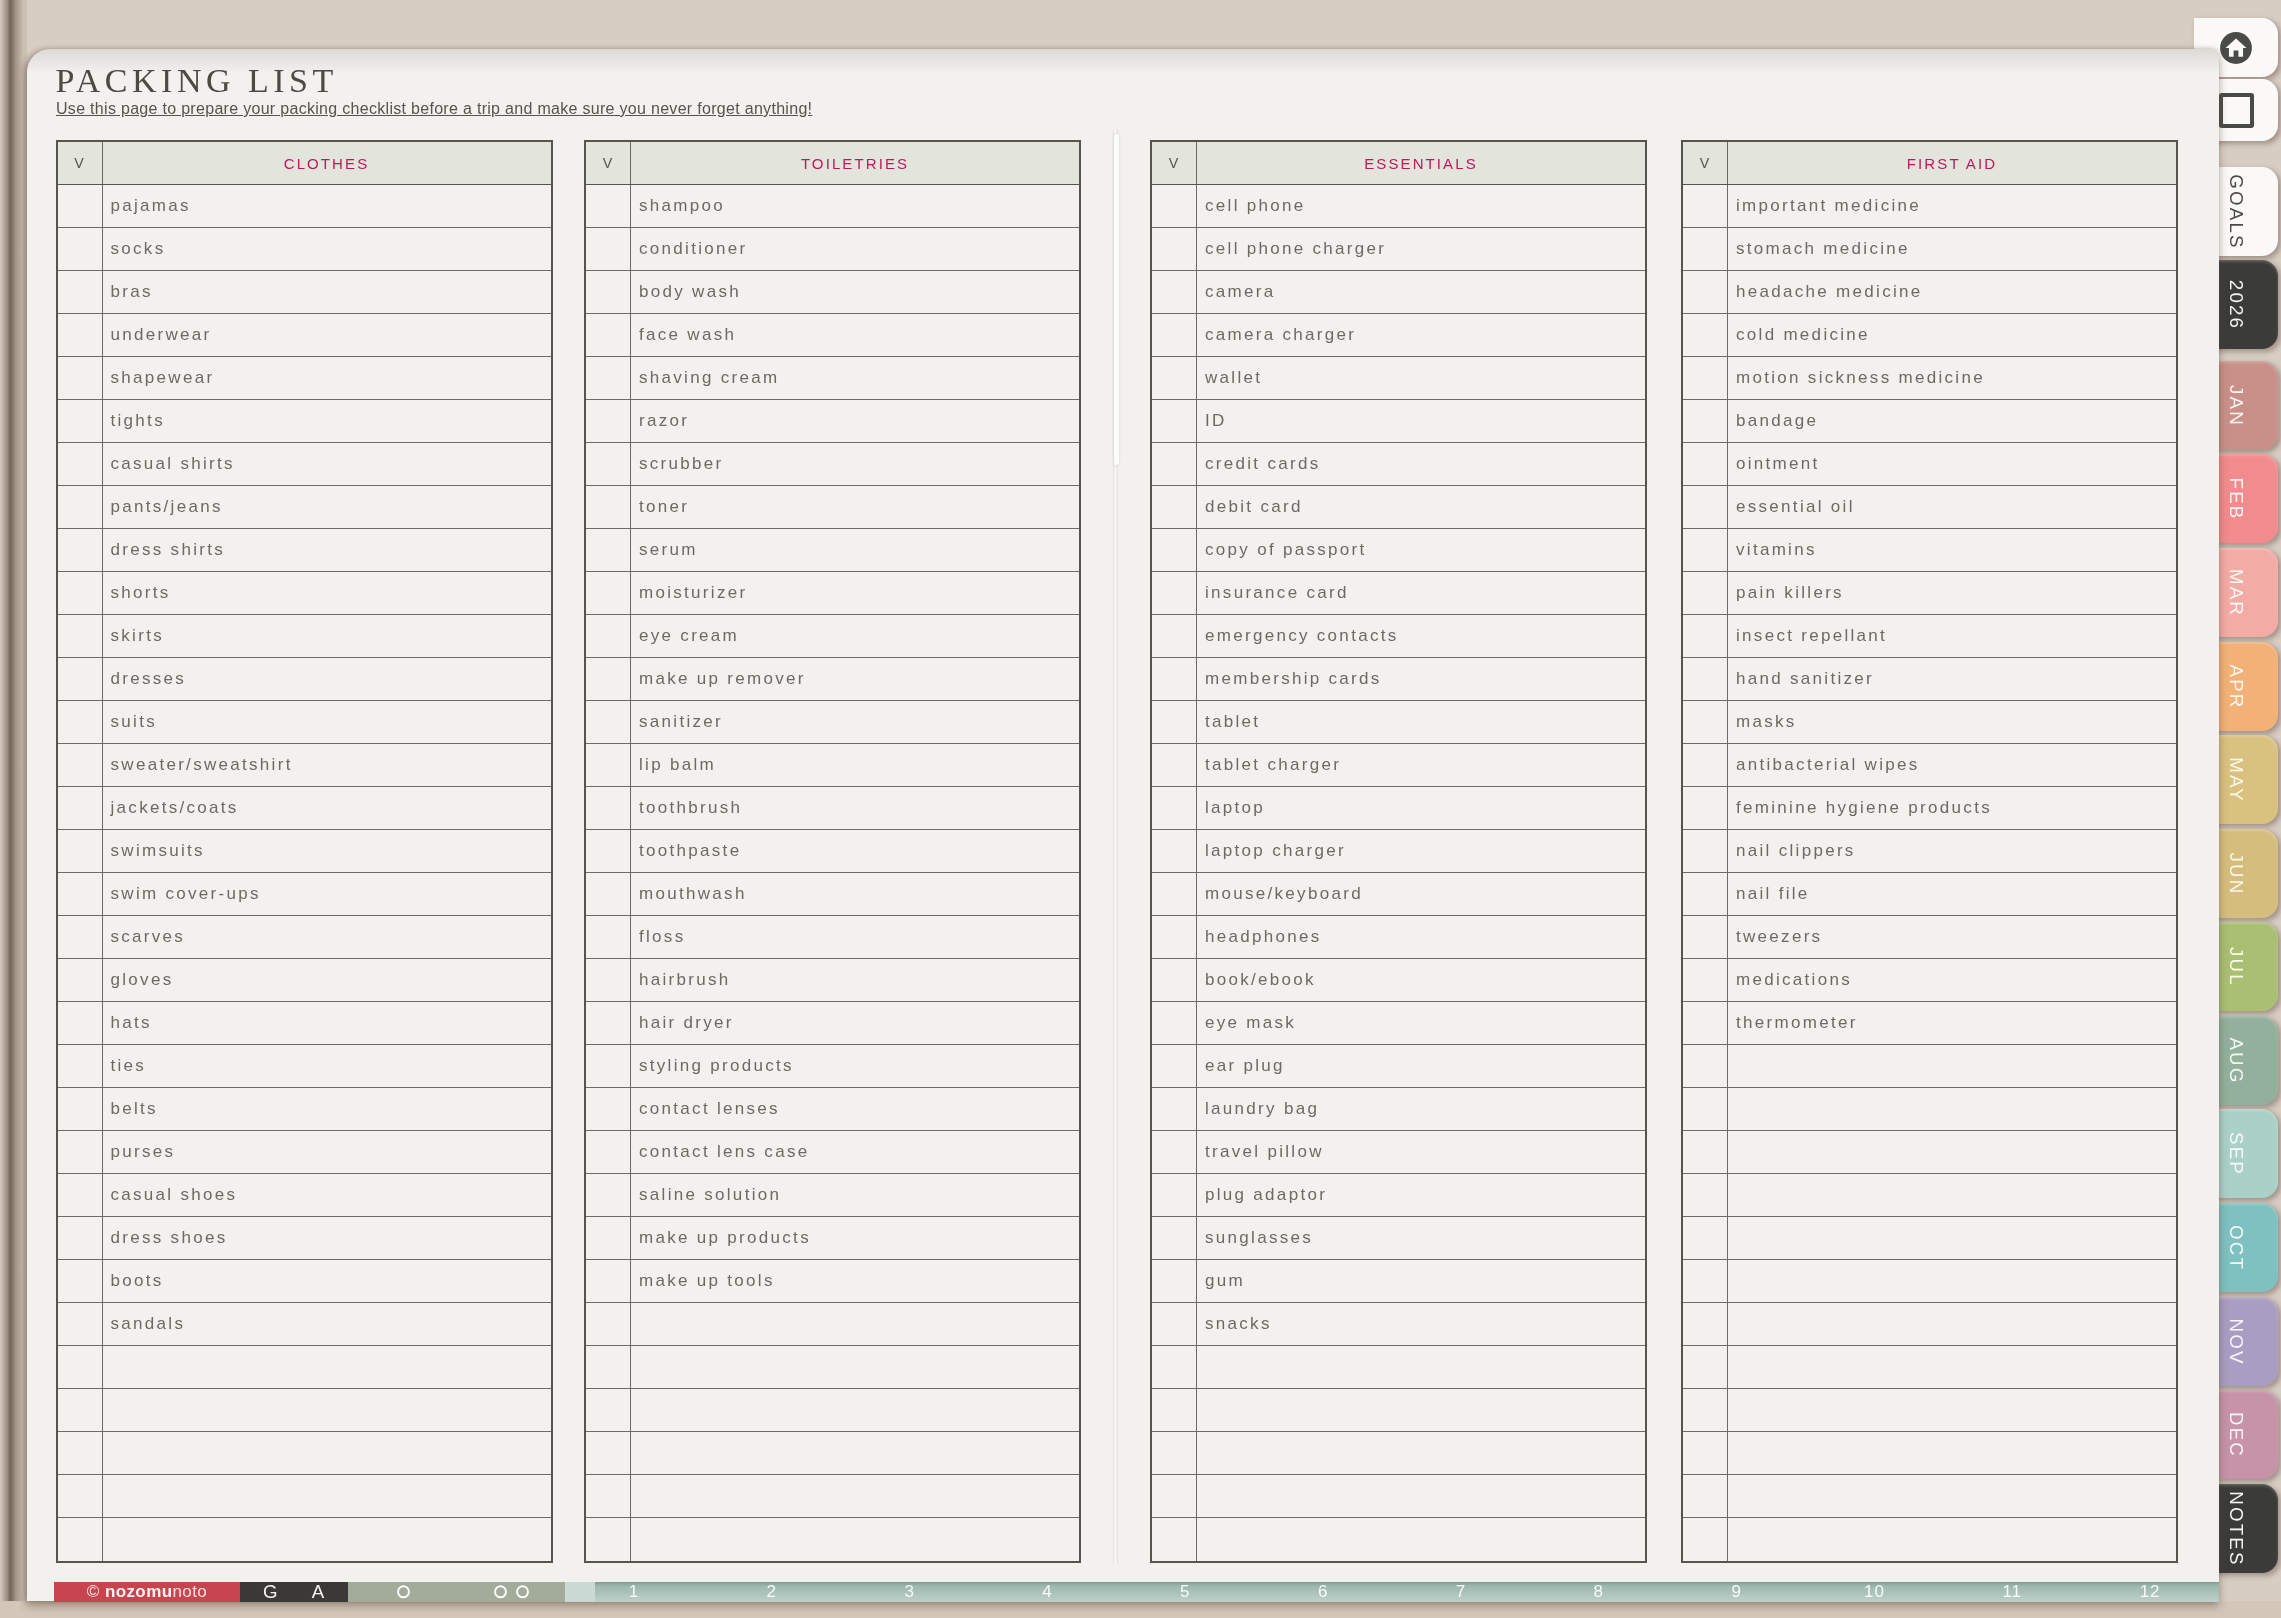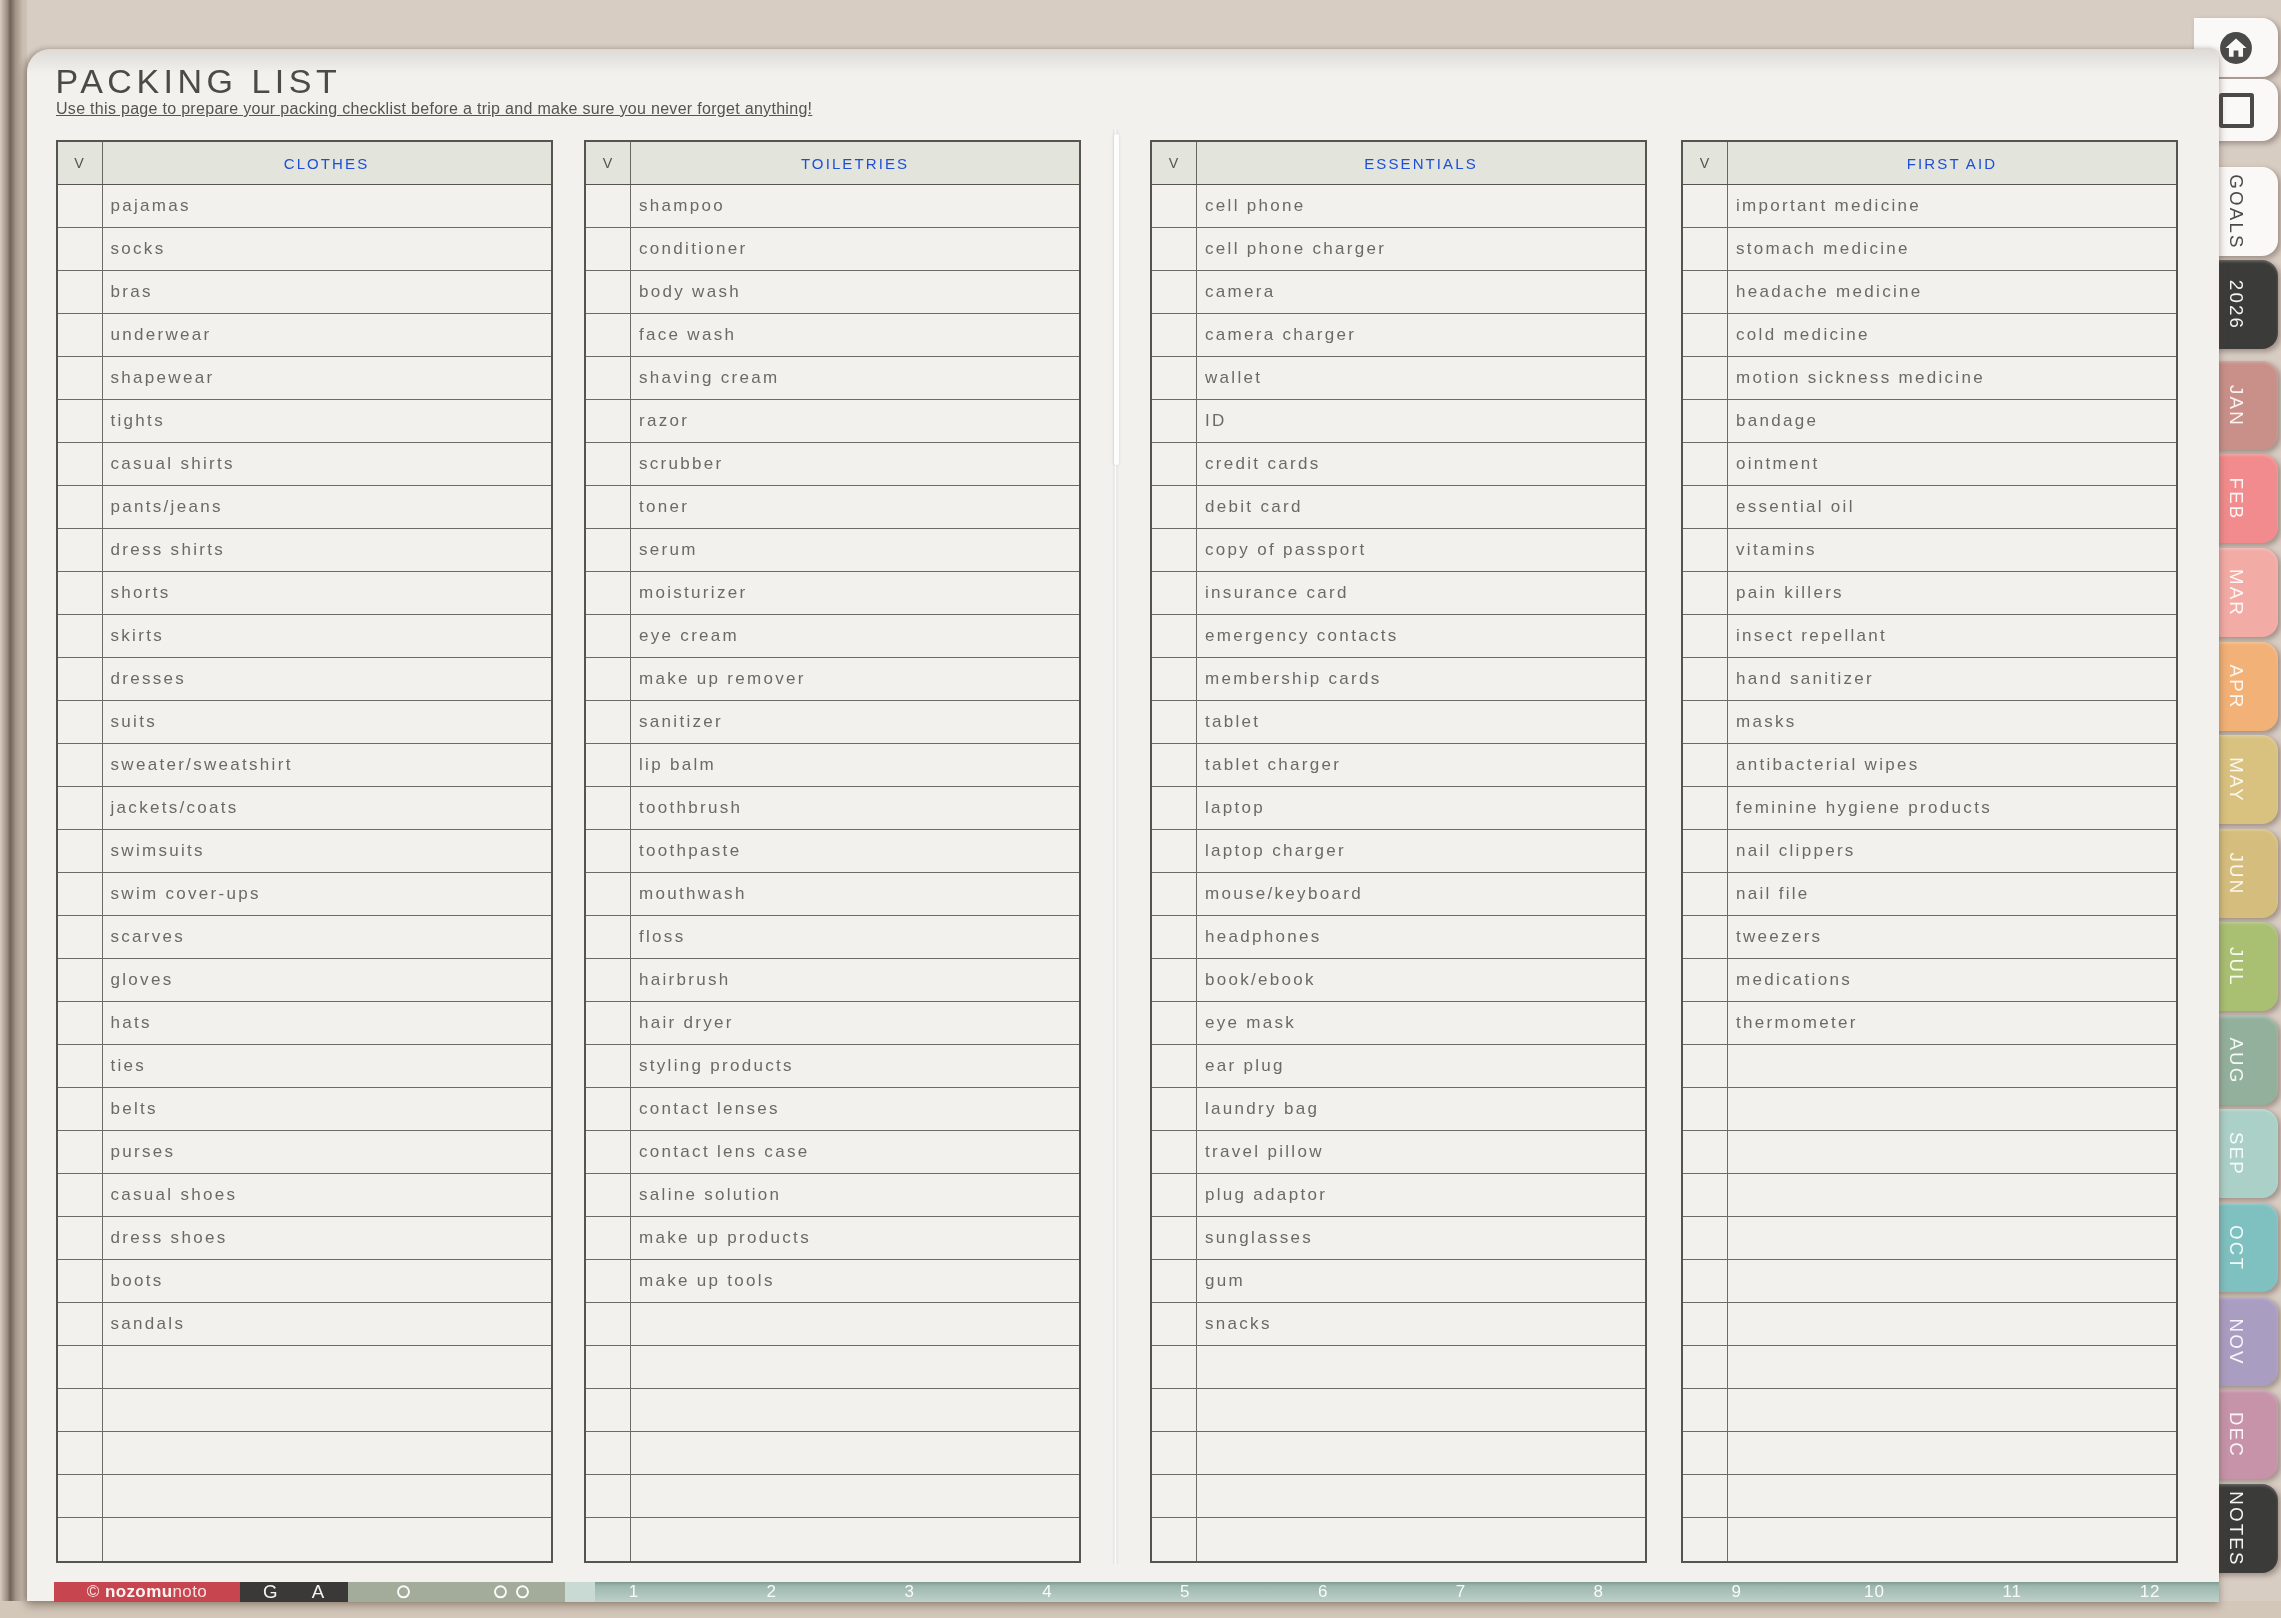--- a/index.html
+++ b/index.html
@@ -35,21 +35,21 @@
     background:#f2f1ee; border-radius:23px 7.1px 0 0; z-index:2;
     box-shadow:0 4.5px 9px rgba(90,70,55,.45), -2.7px 0 5.3px rgba(70,55,45,.28);
   }
   .page::before {
     content:""; position:absolute; left:0; top:0; right:0; height:25px;
     background:linear-gradient(180deg, rgba(115,100,90,.16), rgba(115,100,90,0));
     border-radius:23px 7.1px 0 0; pointer-events:none;
   }
   .page-title {
     position:absolute; left:28.5px; top:12.5px;
-    font-size:34px; letter-spacing:4.5px; color:#4b4a45; font-weight:500;
+    font-size:34px; letter-spacing:4.5px; color:#4b4a45; font-weight:500;font-family:Liberation Serif, serif;
   }
   .page-sub {
     position:absolute; left:29px; top:51px;
     font-size:16px; letter-spacing:0.3px; color:#55544e;text-decoration:underline;
   }
   .fold {
     position:absolute; left:1085px; top:80px; width:7.1px; height:1435px;
     background:linear-gradient(90deg, rgba(0,0,0,0) 0%, rgba(0,0,0,.05) 30%, rgba(255,255,255,.75) 50%, rgba(0,0,0,.05) 70%, rgba(0,0,0,0) 100%);
     pointer-events:none;
   }
@@ -67,21 +67,21 @@
     height:43px; display:flex; align-items:stretch;
     background:#e3e4db; border-bottom:1.8px solid #55544f; box-sizing:border-box;
   }
   .vhead {
     width:45px; border-right:1.6px solid #67665f; box-sizing:border-box;
     display:flex; align-items:center; justify-content:center;
     font-size:14.3px; color:#555450; letter-spacing:0.9px;
   }
   .thname {
     flex:1; display:flex; align-items:center; justify-content:center;
-    font-size:15px; letter-spacing:2.1px; color:#1d4ed8;
+    font-size:15px; letter-spacing:2.1px; color:#be185d;
   }
   .trow { height:43px; display:flex; border-bottom:1.5px solid #6c6b66; box-sizing:border-box; }
   .trow:last-child { border-bottom:none; }
   .vcell { width:45px; border-right:1.5px solid #6c6b66; box-sizing:border-box; }
   .icell {
     flex:1; display:flex; align-items:center; padding-left:8px;
     font-size:17px; letter-spacing:2.3px; color:#6b6a64;
   }
   
   .footer-bar {

